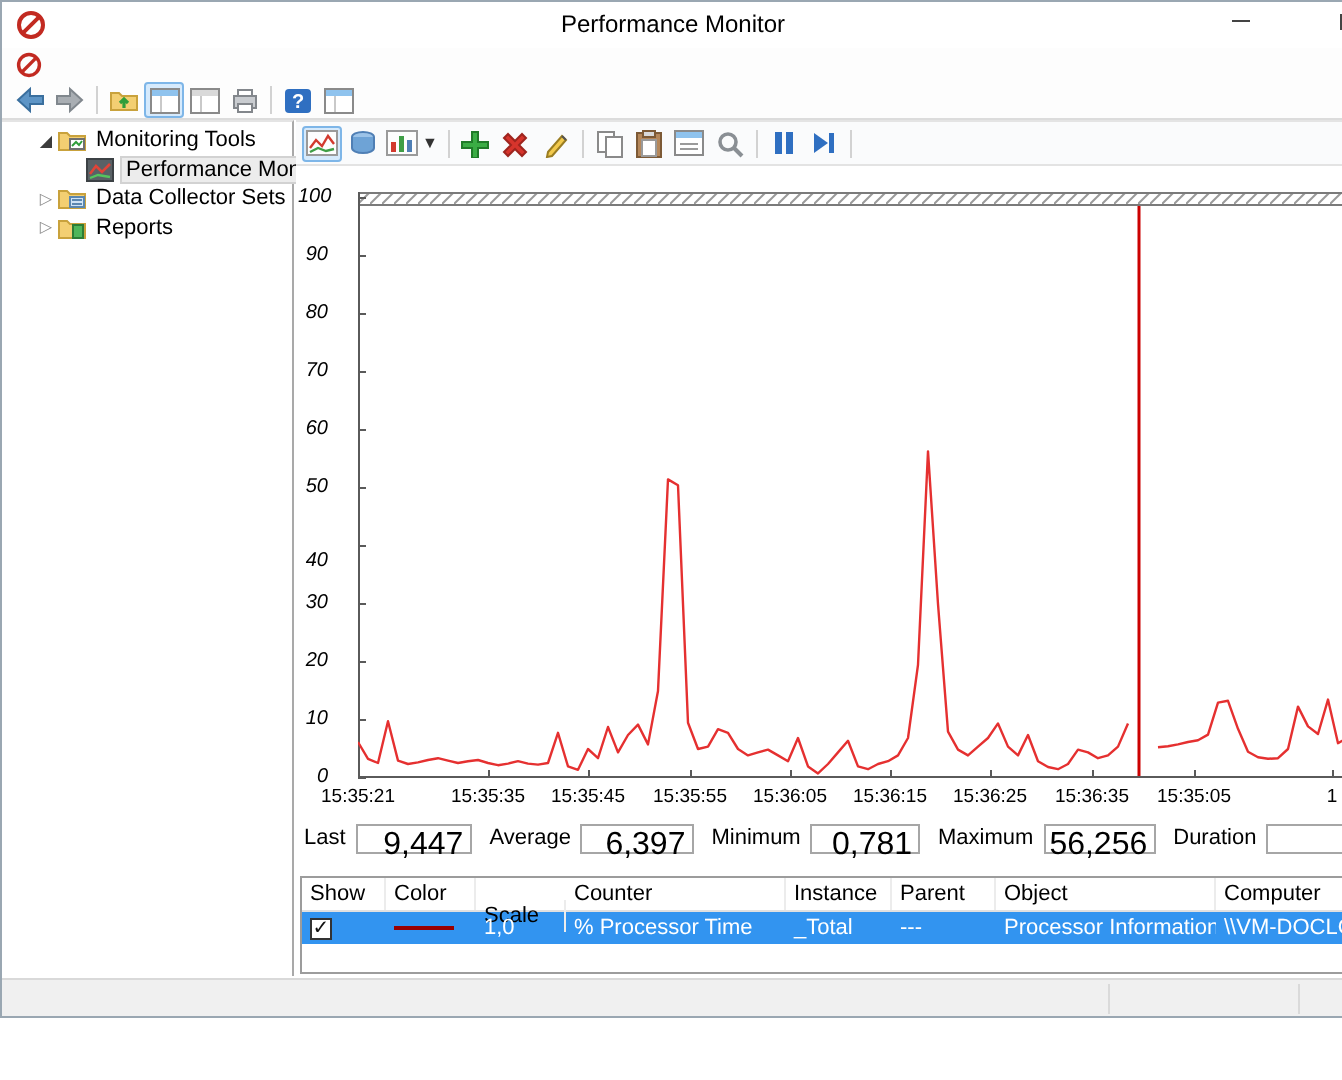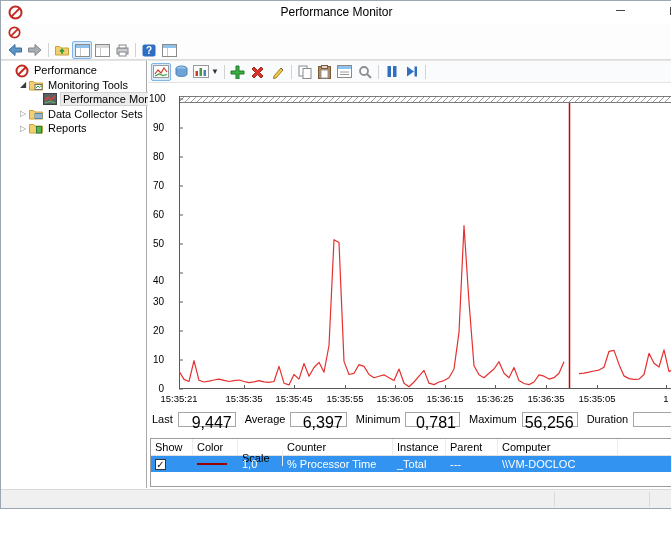--- a/index.html
+++ b/index.html
@@ -37,21 +37,21 @@
   .tw.exp { color: #3c3c3c; }
   .ticon { width: 14px; height: 12px; margin-right: 3px; flex: none; }
   .tlabel { padding: 0 2px; }
   .tree-row.selected .tlabel { background: #ececec; border: 1px solid #d2d2d2; }
   .right-panel { position: absolute; left: 147px; top: 59px; width: 525px; height: 428px; background: #fff;
                  border-top: 1px solid #e4e4e4; overflow: hidden; }
   .chart-toolbar { position: absolute; left: 0; top: 0; width: 100%; height: 22px; background: #fafbfc;
                    border-bottom: 1px solid #e3e3e3; display: flex; align-items: center; padding-left: 3px; }
   .caret { font-size: 8px; color: #333; margin: 0 2px 0 0; }
   
-  .ylab { position: absolute; width: 15px; left: 1px; text-align: right; font-size: 10px; color: #000; }
+  .ylab { position: absolute; width: 15px; left: 1px; text-align: right; font-size: 10px; color: #000; font-style: italic; }
   .xlab { position: absolute; width: 46px; text-align: center; font-size: 9.5px; color: #000; top: 332px; }
   #chart-svg { position: absolute; left: 31px; top: 35px; }
   
   .stats { position: absolute; left: 4px; top: 350px; width: 540px; height: 16px; display: flex;
            align-items: center; font-size: 11px; }
   .stat-label { margin-right: 5px; }
   .stat-box { height: 15px; background: #fff; border: 1px solid #a6a6a6; font-size: 16px;
               text-align: right; padding: 1px 3px 0 2px; margin-right: 9px; }
   
   .ctable { position: absolute; left: 2px; top: 377px; width: 545px; height: 49px; background: #fff;
@@ -147,30 +147,20 @@
         <span class="tb-btn">
           <svg width="15" height="13" viewBox="0 0 15 13">
             <rect x="0.5" y="0.5" width="14" height="12" fill="#fff" stroke="#8a8a8a"></rect>
             <rect x="1" y="1" width="13" height="3" fill="#8fc3ee"></rect>
             <line x1="5.5" y1="4" x2="5.5" y2="12" stroke="#c9c9c9"></line>
           </svg>
         </span>
       </div>
 
     <div class="left-panel" id="tree-panel">
-        <div class="tree-row" style="padding-left: 2px;">
-          <span class="tw"></span>
-          <span class="ticon">
-            <svg width="14" height="14" viewBox="0 0 14 14">
-              <circle cx="7" cy="7" r="5.5" fill="none" stroke="#c22a21" stroke-width="2"></circle>
-              <line x1="3.2" y1="10.8" x2="10.8" y2="3.2" stroke="#c22a21" stroke-width="2"></line>
-            </svg>
-          </span>
-          <span class="tlabel">Performance</span>
-        </div>
         <div class="tree-row" style="padding-left: 16px;">
           <span class="tw exp">◢</span>
           <span class="ticon">
             <svg width="14" height="12" viewBox="0 0 14 12">
               <path d="M0.5 2.5 h4 l1.5 1.5 h7.5 v7 h-13 z" fill="#f3cf72" stroke="#c9a23c"></path>
               <rect x="6" y="5.5" width="7" height="5" fill="#fff" stroke="#6f6f6f"></rect>
               <path d="M7 9 L9 7 L10.5 8.5 L12 6.5" stroke="#2f9e3a" fill="none"></path>
             </svg>
           </span>
           <span class="tlabel">Monitoring Tools</span>
@@ -366,40 +356,44 @@
           <span class="stat-box" style="width: 60px;"></span>
         </div>
       <div class="ctable" id="counter-table">
           <div class="crow header">
             <span class="ccell" style="width: 42px;">Show</span>
             <span class="ccell" style="width: 45px;">Color</span>
             <span class="ccell" style="width: 45px; margin-top: 22px;">Scale</span>
             <span class="ccell" style="width: 110px;">Counter</span>
             <span class="ccell" style="width: 53px;">Instance</span>
             <span class="ccell" style="width: 52px;">Parent</span>
+            <span class="ccell" style="width: 110px;">Object</span>
             <span class="ccell" style="width: 120px;">Computer</span>
           </div>
           <div class="crow selected">
             <span class="ccell" style="width: 42px;">
               <span class="cbx">✓</span>
             </span>
             <span class="ccell" style="width: 45px;">
               <span class="swatch" style="background: rgb(153, 0, 0);"></span>
             </span>
             <span class="ccell" style="width: 45px;">
               <span>1,0</span>
             </span>
             <span class="ccell" style="width: 110px;">
               <span>% Processor Time</span>
             </span>
             <span class="ccell" style="width: 53px;">
               <span>_Total</span>
             </span>
             <span class="ccell" style="width: 52px;">
               <span>---</span>
+            </span>
+            <span class="ccell" style="width: 110px;">
+              <span>Processor Information</span>
             </span>
             <span class="ccell" style="width: 120px;">
               <span>\\VM-DOCLOC</span>
             </span>
           </div>
         </div>
     </div>
 
     <div class="statusbar">
       <span class="sb-sep" style="left:553px"></span>

